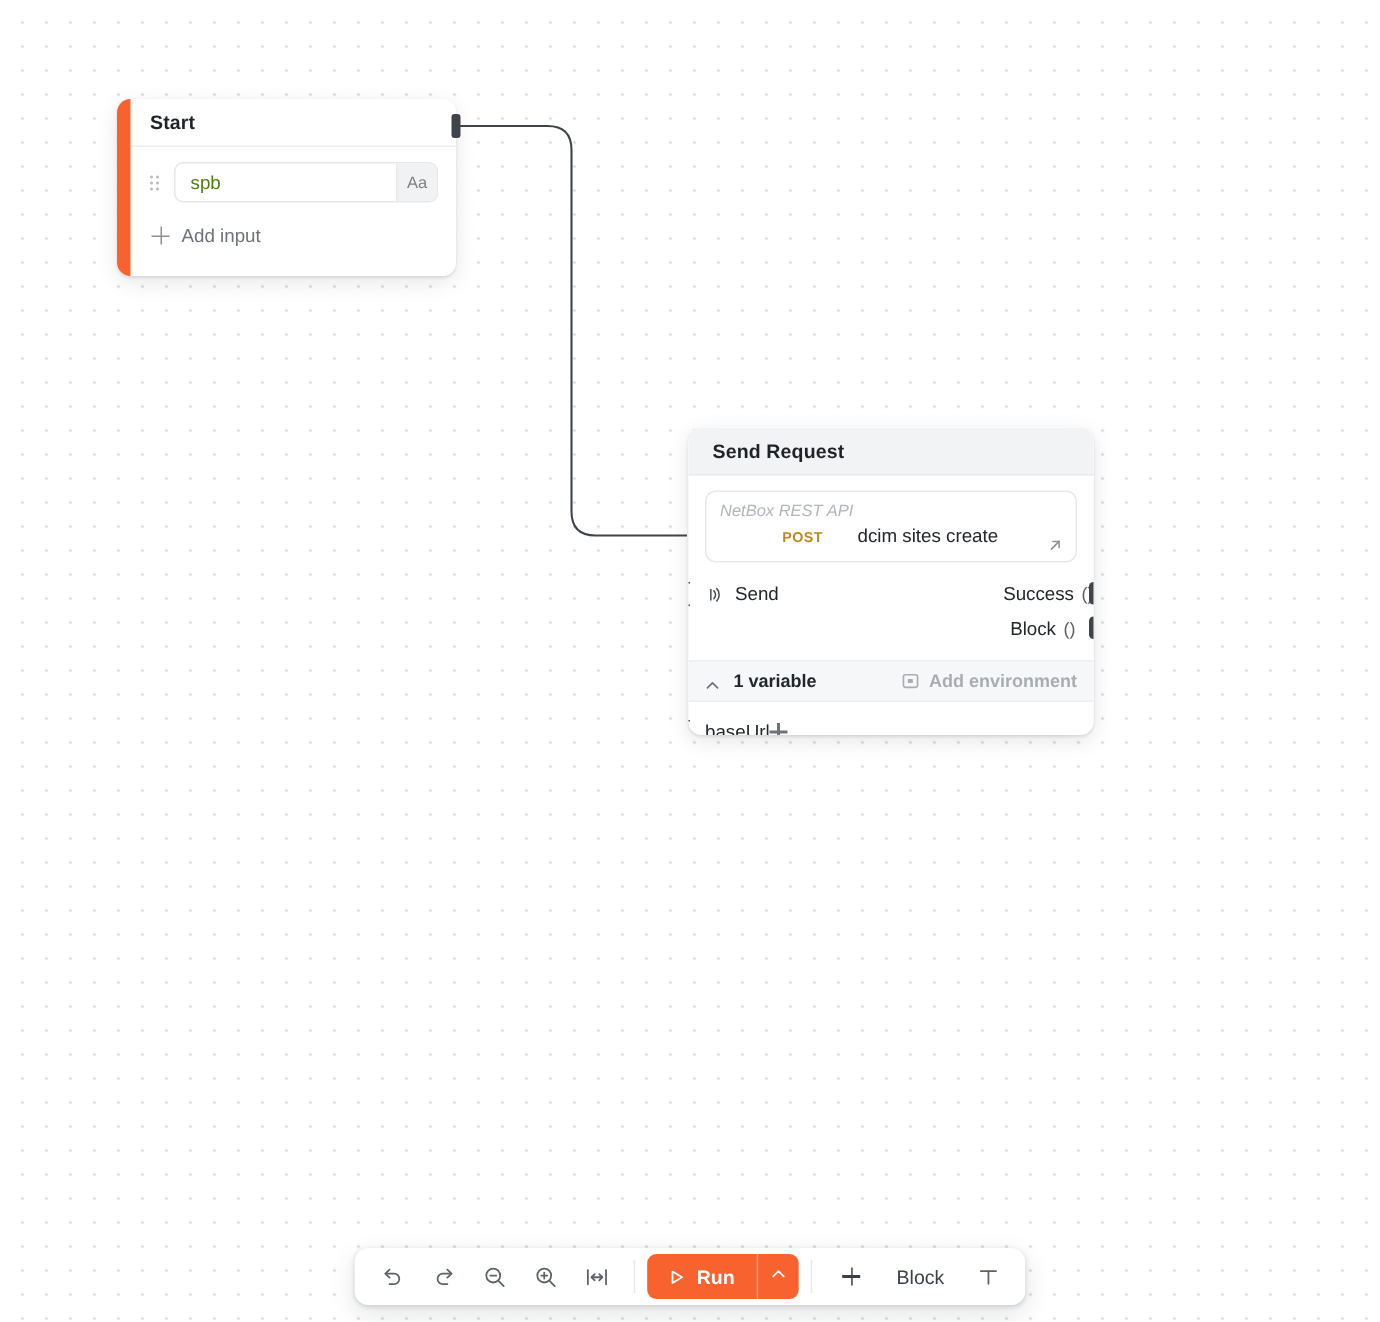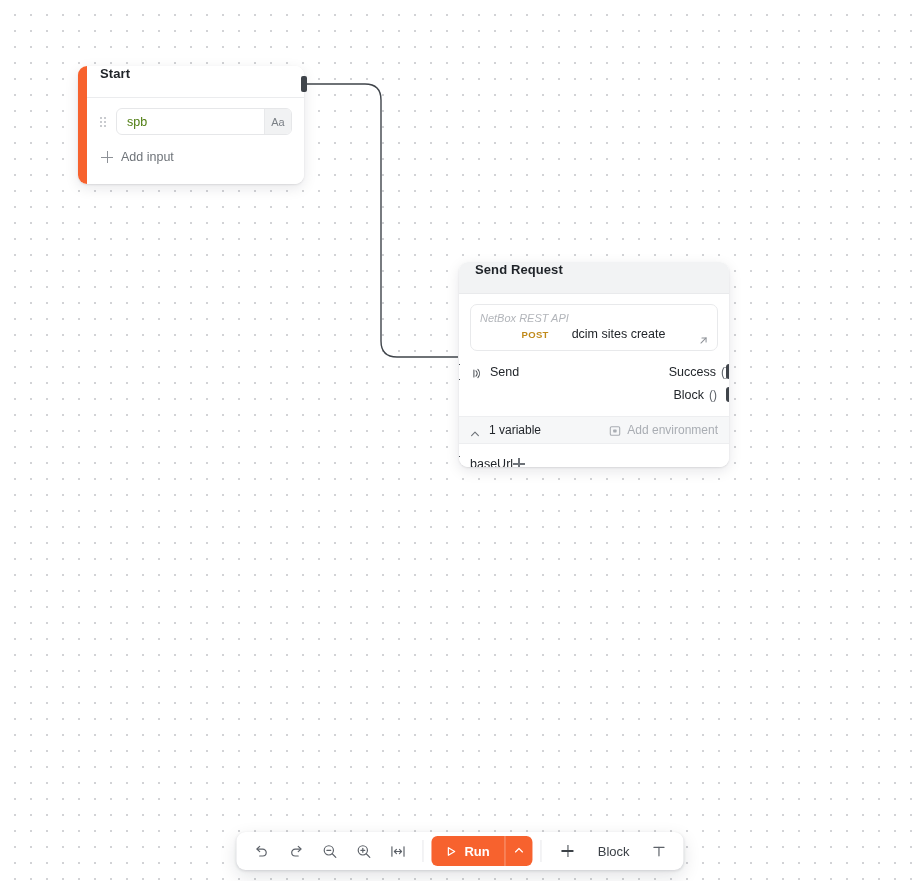--- a/index.html
+++ b/index.html
@@ -42,21 +42,21 @@
     overflow: hidden;
     height: 100%;
     background: #ffffff;
   }
 
   .node-header {
     background: #f2f3f4;
     padding: 0 16px;
     height: 32px;
     display: flex;
-    align-items: flex-start;
+    align-items: center;
     border-bottom: 1px solid #e9eaec;
   }
 
   .node-title {
     font-size: 13px;
     font-weight: 700;
     color: #1f2328;
     letter-spacing: .1px;
   }
 
@@ -165,21 +165,21 @@
   .add-row .plus-ic:after  { top: 0; bottom: 0; left: 5.5px; width: 1.3px; }
   .add-row span {
     font-size: 12.5px;
     color: #6e7view;
     color: #6e7379;
   }
 
   
   #send-node {
     left: 459px;
-    top: 262px;
+    top: 285px;
     width: 270px;
     height: 205px;
   }
 
   .req-card {
     margin: 10px 11px 0 11px;
     border: 1px solid #e8e9eb;
     border-radius: 7px;
     padding: 6px 10px 7px 9px;
     position: relative;
@@ -255,20 +255,21 @@
 
   .var-bar {
     margin-top: 10px;
     height: 28px;
     background: #f6f7f8;
     border-top: 1px solid #edeef0;
     border-bottom: 1px solid #edeef0;
     display: flex;
     align-items: center;
     padding: 0 11px;
+    font-weight: bold;
   }
   .chev-up {
     width: 10px; height: 10px;
     margin-right: 9px;
     color: #6c7177;
     flex: none;
   }
   .var-count {
     font-size: 12px;
     color: #22262b;

